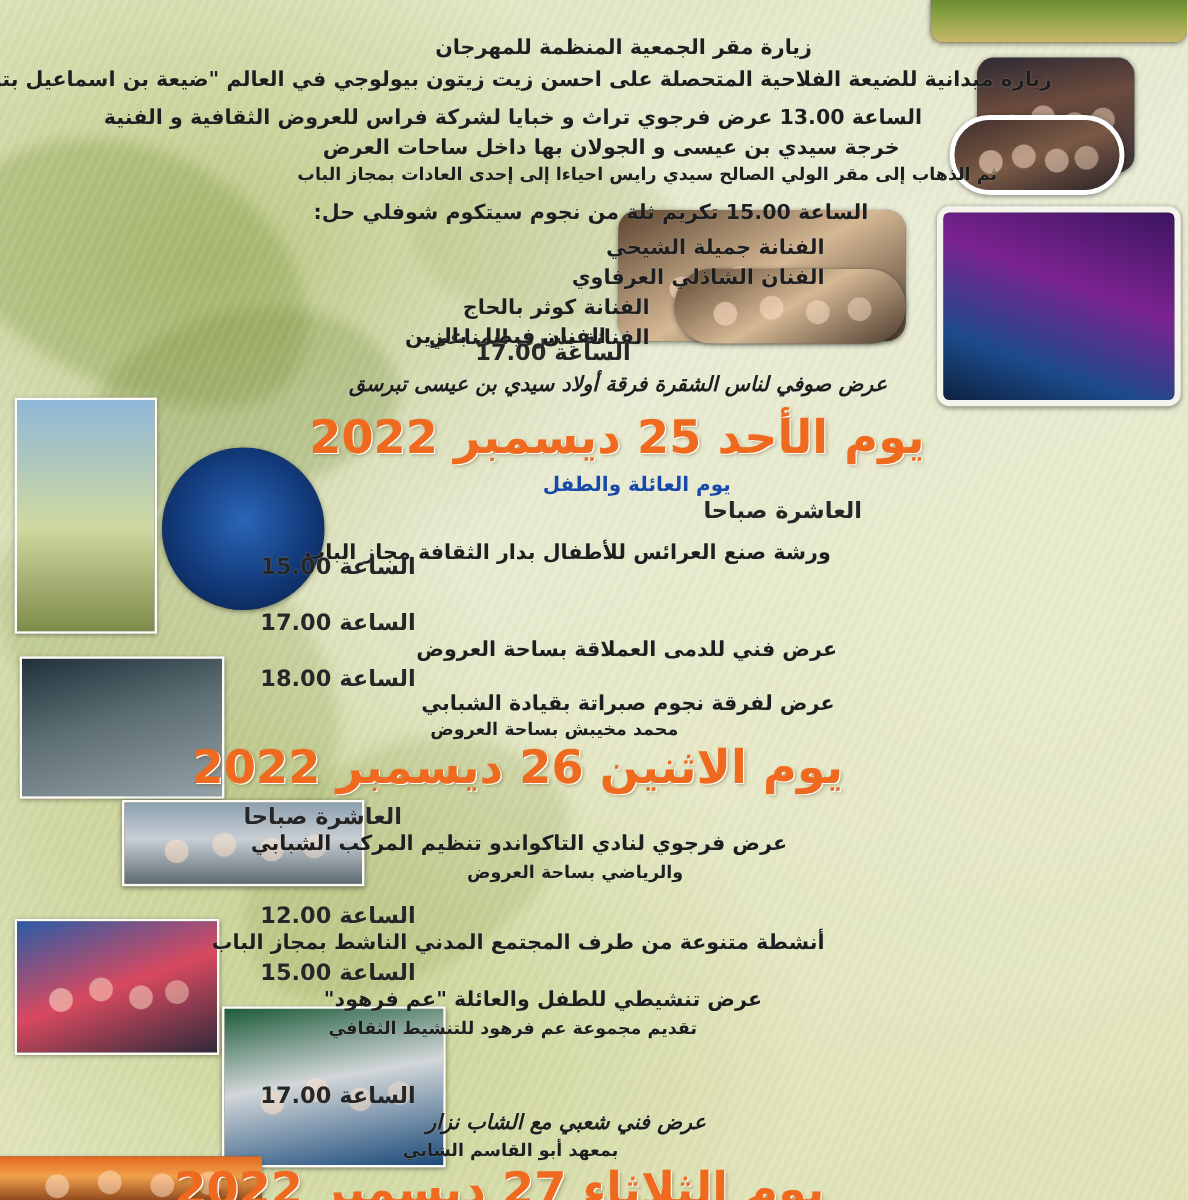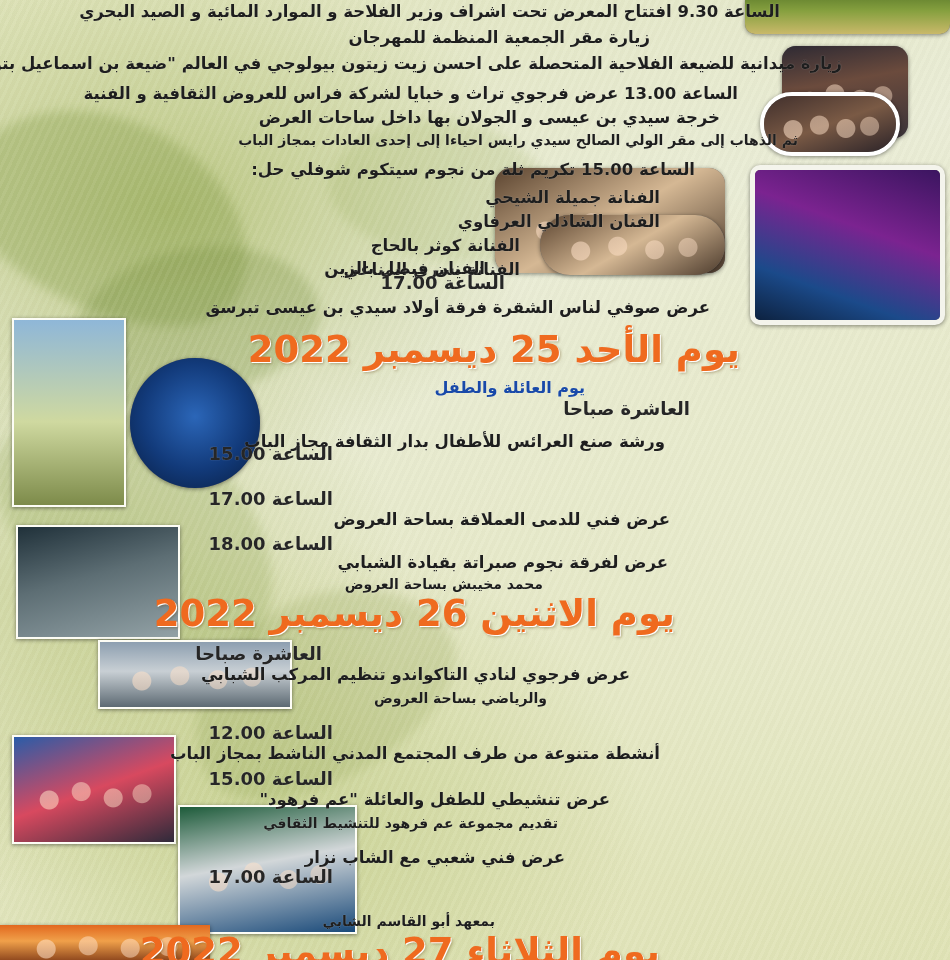--- a/index.html
+++ b/index.html
@@ -184,36 +184,35 @@
         <div class="ph-overlay-people"></div>
       </div>
   </div>
 
   <div class="photo" style="left:0px;top:925px;width:210px;height:40px;">
     <div class="ph-inner ph-bottom">
         <div class="ph-overlay-people"></div>
       </div>
   </div>
 
-  <div class="line desc" style="right:170px;top:2px;">الساعة 9.30 افتتاح المعرض تحت اشراف وزير الفلاحة و الموارد المائية و الصيد البحري</div>
   <div class="line desc" style="right:300px;top:28px;">زيارة مقر الجمعية المنظمة للمهرجان</div>
   <div class="line desc" style="right:108px;top:54px;">زيارة ميدانية للضيعة الفلاحية المتحصلة على احسن زيت زيتون بيولوجي في العالم "ضيعة بن اسماعيل بتوكابر"</div>
   <div class="line desc" style="right:212px;top:84px;">الساعة 13.00  عرض فرجوي تراث و خبايا لشركة فراس للعروض الثقافية و الفنية</div>
   <div class="line desc" style="right:230px;top:108px;">خرجة سيدي بن عيسى و الجولان بها داخل ساحات العرض</div>
   <div class="line desc-sm" style="right:152px;top:132px;">ثم الذهاب إلى مقر الولي الصالح سيدي رايس احياءا إلى إحدى العادات بمجاز الباب</div>
 
   <div class="line desc" style="right:255px;top:160px;">الساعة 15.00  تكريم ثلة من نجوم سيتكوم شوفلي حل:</div>
   <div class="line desc" style="right:290px;top:188px;">الفنانة جميلة الشيحي</div>
   <div class="line desc" style="right:290px;top:212px;">الفنان الشاذلي العرفاوي</div>
   <div class="line desc" style="right:430px;top:236px;">الفنانة كوثر بالحاج</div>
   <div class="line desc" style="right:430px;top:260px;">الفنانة يسرى المناعي</div>
 
   <div class="line desc" style="right:465px;top:259px;">الفنان فيصل بالزين</div>
   <div class="line time" style="right:445px;top:272px;">الساعة 17.00</div>
-  <div class="line desc" style="right:240px;top:298px;">عرض صوفي لناس الشقرة فرقة أولاد سيدي بن عيسى تبرسق</div>
+  <div class="line desc" style="right:240px;top:298px;font-style:italic;">عرض صوفي لناس الشقرة فرقة أولاد سيدي بن عيسى تبرسق</div>
 
   <div class="line daytitle" style="right:210px;top:328px;">يوم الأحد 25 ديسمبر 2022</div>
   <div class="line subtitle" style="right:365px;top:378px;">يوم العائلة والطفل</div>
 
   <div class="line time" style="right:260px;top:398px;">العاشرة صباحا</div>
   <div class="line desc" style="right:285px;top:420px;margin-top:12px;">ورشة صنع العرائس للأطفال بدار الثقافة مجاز الباب</div>
 
   <div class="line time" style="right:617px;top:443px;">الساعة 15.00</div>
 
   <div class="line time" style="right:617px;top:488px;">الساعة 17.00</div>
@@ -230,18 +229,18 @@
   <div class="line desc-sm" style="right:403px;top:690px;">والرياضي بساحة العروض</div>
 
   <div class="line time" style="right:617px;top:722px;">الساعة 12.00</div>
   <div class="line desc" style="right:290px;top:744px;">أنشطة متنوعة من طرف المجتمع المدني الناشط بمجاز الباب</div>
 
   <div class="line time" style="right:617px;top:768px;">الساعة 15.00</div>
   <div class="line desc" style="right:340px;top:790px;">عرض تنشيطي للطفل والعائلة "عم فرهود"</div>
   <div class="line desc-sm" style="right:392px;top:815px;">تقديم مجموعة عم فرهود للتنشيط الثقافي</div>
 
   <div class="line time" style="right:617px;top:866px;">الساعة 17.00</div>
-  <div class="line desc" style="right:385px;top:848px;">عرض فني شعبي مع الشاب نزار</div>
+  <div class="line desc" style="right:385px;top:888px;font-style:italic;">عرض فني شعبي مع الشاب نزار</div>
   <div class="line desc-sm" style="right:455px;top:913px;">بمعهد أبو القاسم الشابي</div>
 
   <div class="line daytitle" style="right:290px;top:930px;">يوم الثلاثاء 27 ديسمبر 2022</div>
 
 </div>
 
 </body></html>

